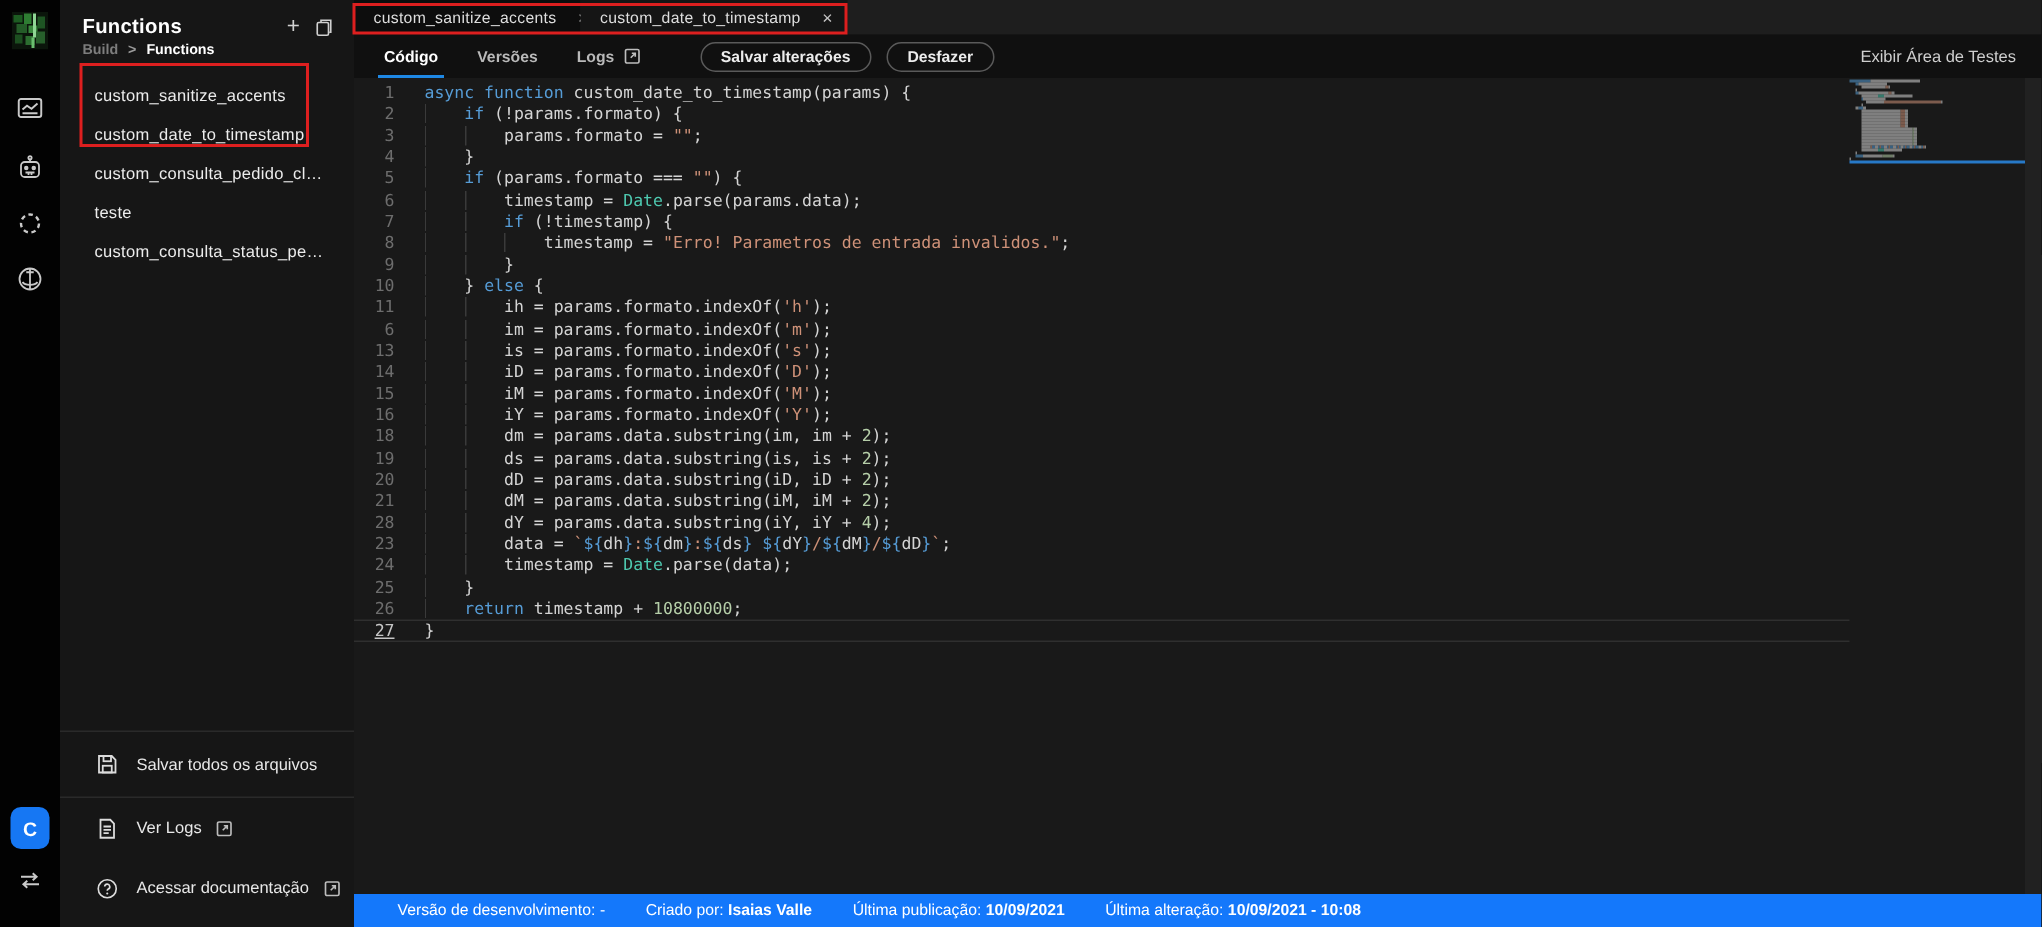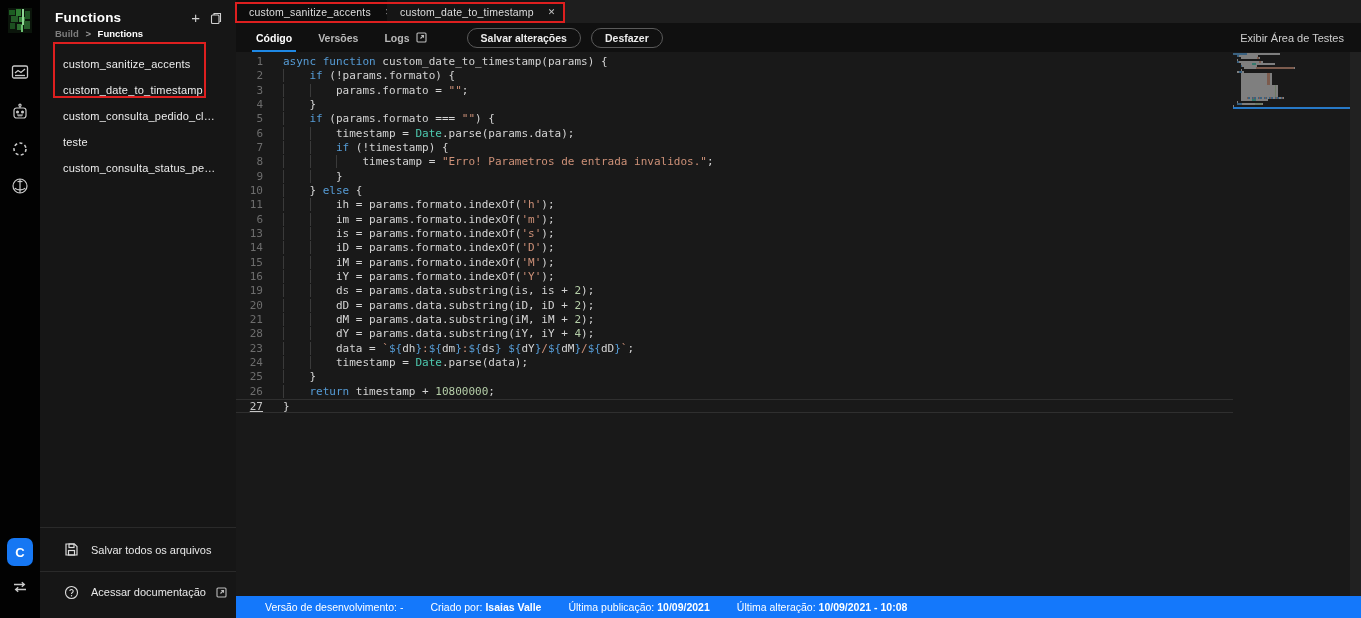--- a/index.html
+++ b/index.html
@@ -160,20 +160,31 @@
       <div class="p-div"></div>
       <div class="p-act r1">
         <svg class="aicon" viewBox="0 0 15 15" fill="none" stroke="currentColor" stroke-width="1.2">
           <path d="M2 2 h8.5 L13 4.5 V13 H2 Z"></path>
             <rect x="4.5" y="8.5" width="6" height="4.5"></rect>
             <rect x="5" y="2" width="5" height="3.5"></rect>
         </svg>
         <span>Salvar todos os arquivos</span>
       </div>
       <div class="p-div"></div>
+      <div class="p-act r2">
+        <svg class="aicon" viewBox="0 0 15 15" fill="none" stroke="currentColor" stroke-width="1.2">
+          <path d="M3 1.5 h6.5 L12 4 V13.5 H3 Z"></path>
+            <path d="M5 6 h5 M5 8.2 h5 M5 10.4 h3.5"></path>
+        </svg>
+        <span>Ver Logs</span>
+        <svg class="ext" viewBox="0 0 11 11" fill="none" stroke="currentColor" stroke-width="1.1">
+          <rect x="1" y="1" width="9" height="9" rx="1"></rect>
+            <path d="M4.5 6.5 L7.5 3.5 M5.2 3.5 h2.3 v2.3"></path>
+        </svg>
+      </div>
       <div class="p-act r3">
         <svg class="aicon" viewBox="0 0 15 15" fill="none" stroke="currentColor" stroke-width="1.1">
           <circle cx="7.5" cy="7.5" r="6"></circle>
             <path d="M5.8 6 a1.7 1.7 0 1 1 2.4 1.7 c-.5.3-.7.6-.7 1.2"></path>
             <circle cx="7.5" cy="10.7" r="0.7" fill="currentColor" stroke="none"></circle>
         </svg>
         <span>Acessar documentação</span>
         <svg class="ext" viewBox="0 0 11 11" fill="none" stroke="currentColor" stroke-width="1.1">
           <rect x="1" y="1" width="9" height="9" rx="1"></rect>
             <path d="M4.5 6.5 L7.5 3.5 M5.2 3.5 h2.3 v2.3"></path>
@@ -269,20 +280,24 @@
           </div>
           <div class="line">
             <div class="ln">15</div>
             <div class="cd"><span class="g"> </span>   <span class="g"> </span>   <span class="tk-p">iM = params.formato.indexOf(</span><span class="tk-s">'M'</span><span class="tk-p">);</span></div>
           </div>
           <div class="line">
             <div class="ln">16</div>
             <div class="cd"><span class="g"> </span>   <span class="g"> </span>   <span class="tk-p">iY = params.formato.indexOf(</span><span class="tk-s">'Y'</span><span class="tk-p">);</span></div>
           </div>
           <div class="line">
+            <div class="ln">18</div>
+            <div class="cd"><span class="g"> </span>   <span class="g"> </span>   <span class="tk-p">dm = params.data.substring(im, im + </span><span class="tk-n">2</span><span class="tk-p">);</span></div>
+          </div>
+          <div class="line">
             <div class="ln">19</div>
             <div class="cd"><span class="g"> </span>   <span class="g"> </span>   <span class="tk-p">ds = params.data.substring(is, is + </span><span class="tk-n">2</span><span class="tk-p">);</span></div>
           </div>
           <div class="line">
             <div class="ln">20</div>
             <div class="cd"><span class="g"> </span>   <span class="g"> </span>   <span class="tk-p">dD = params.data.substring(iD, iD + </span><span class="tk-n">2</span><span class="tk-p">);</span></div>
           </div>
           <div class="line">
             <div class="ln">21</div>
             <div class="cd"><span class="g"> </span>   <span class="g"> </span>   <span class="tk-p">dM = params.data.substring(iM, iM + </span><span class="tk-n">2</span><span class="tk-p">);</span></div>

